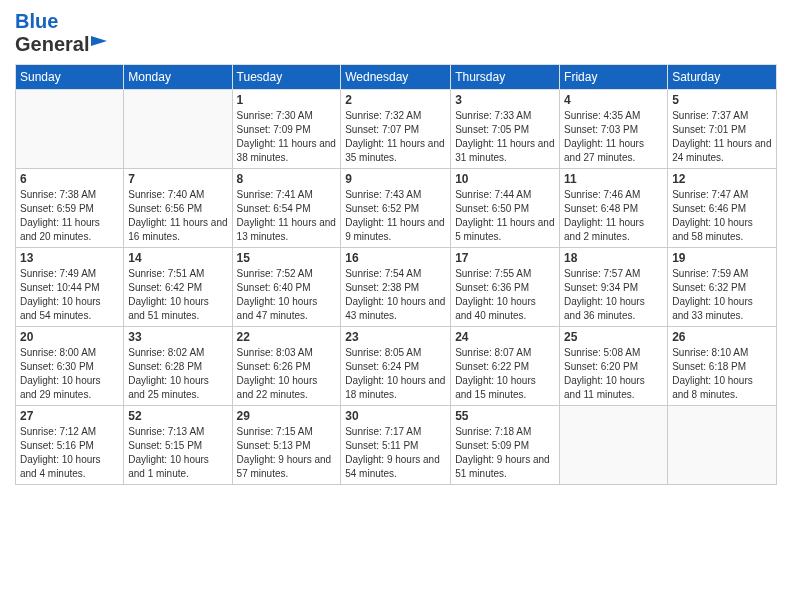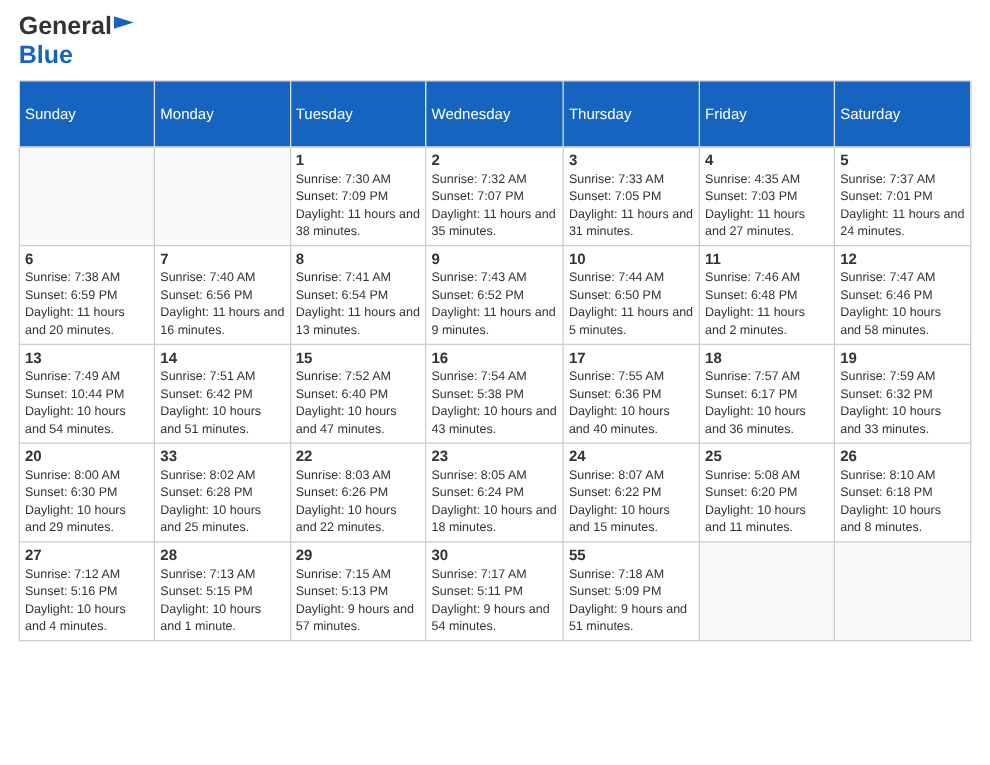--- a/index.html
+++ b/index.html
@@ -34,21 +34,21 @@
       color: #555;
     }
     .calendar {
       width: 100%;
       border-collapse: collapse;
       font-size: 10.5px;
     }
     .calendar th {
       background-color: #1565c0;
       color: #fff;
-      padding: 19px 4px;
+      padding: 5px 4px;
       text-align: left;
       font-size: 12px;
       font-weight: normal;
       border: 1px solid #ddd;
     }
     .calendar td {
       border: 1px solid #ccc;
       padding: 3px 4px;
       vertical-align: top;
       width: 113px;
@@ -75,27 +75,27 @@
       align-items: center;
     }
   </style>
 </head>
 <body>
 
 <div class="container">
   <div class="header">
     <div class="logo-wrapper">
         <div style="font-family: Arial, sans-serif; line-height: 1.15;">
+          <div><span style="font-size: 20px; font-weight: bold; color: rgb(21, 101, 192);">Blue</span></div>
           <div style="display: flex; align-items: center;">
             <span style="font-size: 20px; font-weight: bold; color: rgb(51, 51, 51);">General</span>
             <svg width="16" height="14" viewBox="0 0 16 14" style="margin-left: 2px; margin-bottom: 4px;">
               <polygon points="0,0 16,5 0,10" fill="#1565c0"></polygon>
             </svg>
           </div>
-          <div><span style="font-size: 20px; font-weight: bold; color: rgb(21, 101, 192);">Blue</span></div>
         </div>
       </div>
     <div class="title-block">
       <div class="month-title"></div>
       <div class="location"></div>
     </div>
   </div>
 
   <table class="calendar">
     <thead>
@@ -203,33 +203,33 @@
           </td>
           <td>
             <span class="day-number">15</span>
             <div class="day-info">Sunrise: 7:52 AM
 Sunset: 6:40 PM
 Daylight: 10 hours and 47 minutes.</div>
           </td>
           <td>
             <span class="day-number">16</span>
             <div class="day-info">Sunrise: 7:54 AM
-Sunset: 5:38 PM
+Sunset: 2:38 PM
 Daylight: 10 hours and 43 minutes.</div>
           </td>
           <td>
             <span class="day-number">17</span>
             <div class="day-info">Sunrise: 7:55 AM
 Sunset: 6:36 PM
 Daylight: 10 hours and 40 minutes.</div>
           </td>
           <td>
             <span class="day-number">18</span>
             <div class="day-info">Sunrise: 7:57 AM
-Sunset: 6:17 PM
+Sunset: 9:34 PM
 Daylight: 10 hours and 36 minutes.</div>
           </td>
           <td>
             <span class="day-number">19</span>
             <div class="day-info">Sunrise: 7:59 AM
 Sunset: 6:32 PM
 Daylight: 10 hours and 33 minutes.</div>
           </td>
         </tr>
         <tr>
@@ -277,21 +277,21 @@
           </td>
         </tr>
         <tr>
           <td>
             <span class="day-number">27</span>
             <div class="day-info">Sunrise: 7:12 AM
 Sunset: 5:16 PM
 Daylight: 10 hours and 4 minutes.</div>
           </td>
           <td>
-            <span class="day-number">28</span>
+            <span class="day-number">52</span>
             <div class="day-info">Sunrise: 7:13 AM
 Sunset: 5:15 PM
 Daylight: 10 hours and 1 minute.</div>
           </td>
           <td>
             <span class="day-number">29</span>
             <div class="day-info">Sunrise: 7:15 AM
 Sunset: 5:13 PM
 Daylight: 9 hours and 57 minutes.</div>
           </td>

